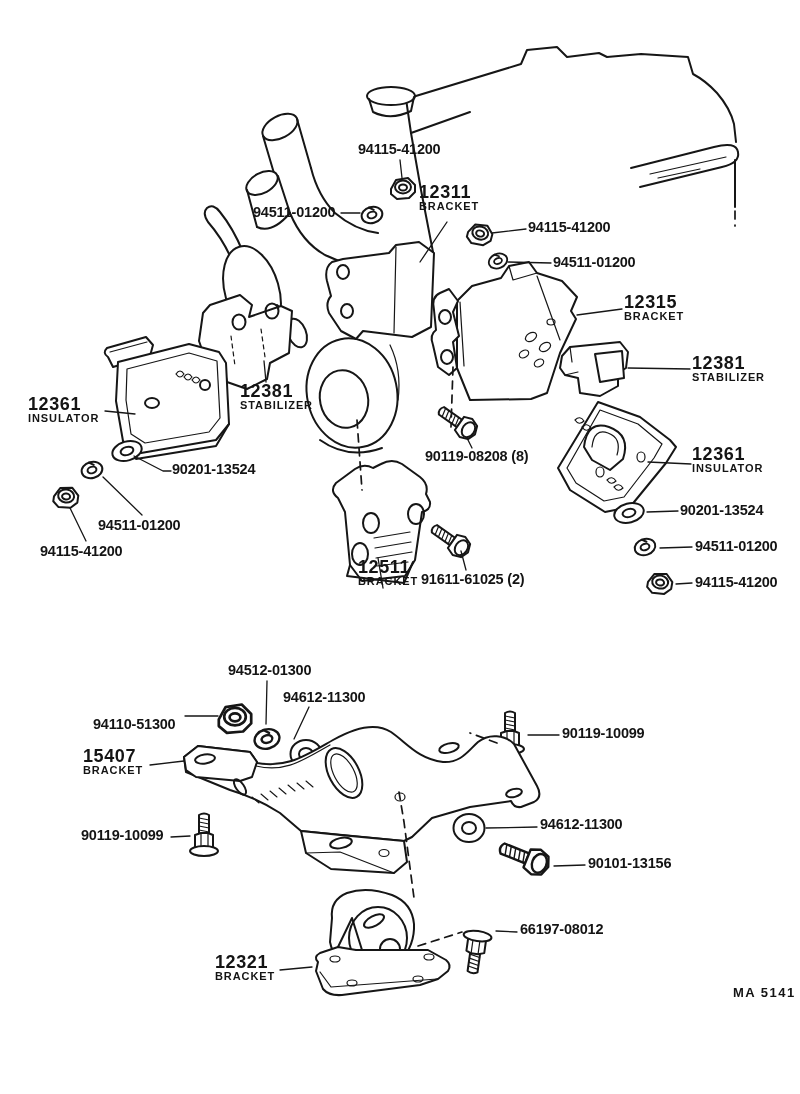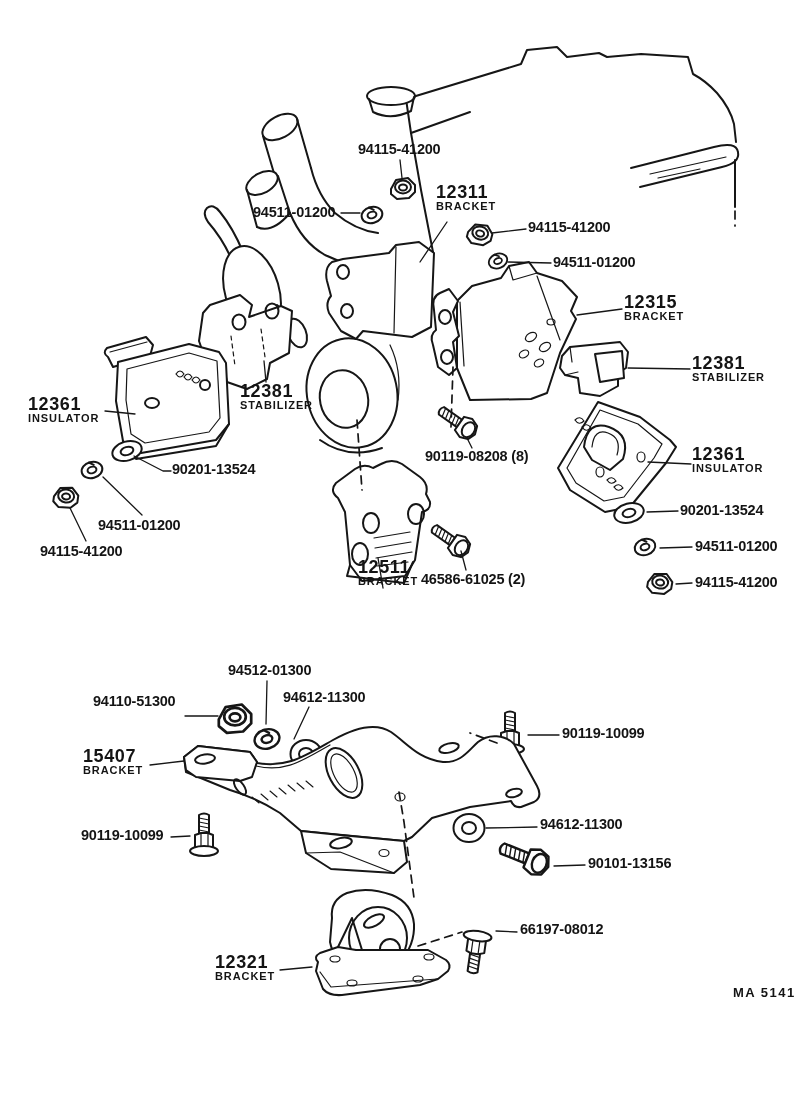--- a/index.html
+++ b/index.html
@@ -255,21 +255,21 @@
     <path class="leader" d="M559,735 L528,735"></path>
     <path class="leader" d="M171,837 L190,836"></path>
     <path class="leader" d="M537,827 L486,828"></path>
     <path class="leader" d="M585,865 L554,866"></path>
     <path class="leader" d="M517,932 L496,931"></path>
     <path class="leader" d="M280,970 L312,967"></path>
   </g>
 </svg>
 
 <div class="lbl" style="left:358px;top:141px"><span class="num">94115-41200</span></div>
-<div class="lbl" style="left:436px;top:184px">
+<div class="lbl" style="left:419px;top:184px">
       <span class="id">12311</span>
       <span class="nm">BRACKET</span>
     </div>
 <div class="lbl" style="left:253px;top:204px"><span class="num">94511-01200</span></div>
 <div class="lbl" style="left:528px;top:219px"><span class="num">94115-41200</span></div>
 <div class="lbl" style="left:553px;top:254px"><span class="num">94511-01200</span></div>
 <div class="lbl" style="left:624px;top:294px">
       <span class="id">12315</span>
       <span class="nm">BRACKET</span>
     </div>
@@ -289,28 +289,28 @@
 <div class="lbl" style="left:98px;top:517px"><span class="num">94511-01200</span></div>
 <div class="lbl" style="left:40px;top:543px"><span class="num">94115-41200</span></div>
 <div class="lbl" style="left:425px;top:448px"><span class="num">90119-08208 (8)</span></div>
 <div class="lbl" style="left:692px;top:446px">
       <span class="id">12361</span>
       <span class="nm">INSULATOR</span>
     </div>
 <div class="lbl" style="left:680px;top:502px"><span class="num">90201-13524</span></div>
 <div class="lbl" style="left:695px;top:538px"><span class="num">94511-01200</span></div>
 <div class="lbl" style="left:695px;top:574px"><span class="num">94115-41200</span></div>
-<div class="lbl" style="left:421px;top:571px"><span class="num">46586-61025 (2)</span></div>
+<div class="lbl" style="left:421px;top:571px"><span class="num">91611-61025 (2)</span></div>
 <div class="lbl" style="left:358px;top:559px">
       <span class="id">12511</span>
       <span class="nm">BRACKET</span>
     </div>
 <div class="lbl" style="left:228px;top:662px"><span class="num">94512-01300</span></div>
 <div class="lbl" style="left:283px;top:689px"><span class="num">94612-11300</span></div>
-<div class="lbl" style="left:93px;top:693px"><span class="num">94110-51300</span></div>
+<div class="lbl" style="left:93px;top:716px"><span class="num">94110-51300</span></div>
 <div class="lbl" style="left:83px;top:748px">
       <span class="id">15407</span>
       <span class="nm">BRACKET</span>
     </div>
 <div class="lbl" style="left:562px;top:725px"><span class="num">90119-10099</span></div>
 <div class="lbl" style="left:81px;top:827px"><span class="num">90119-10099</span></div>
 <div class="lbl" style="left:540px;top:816px"><span class="num">94612-11300</span></div>
 <div class="lbl" style="left:588px;top:855px"><span class="num">90101-13156</span></div>
 <div class="lbl" style="left:520px;top:921px"><span class="num">66197-08012</span></div>
 <div class="lbl" style="left:215px;top:954px">

